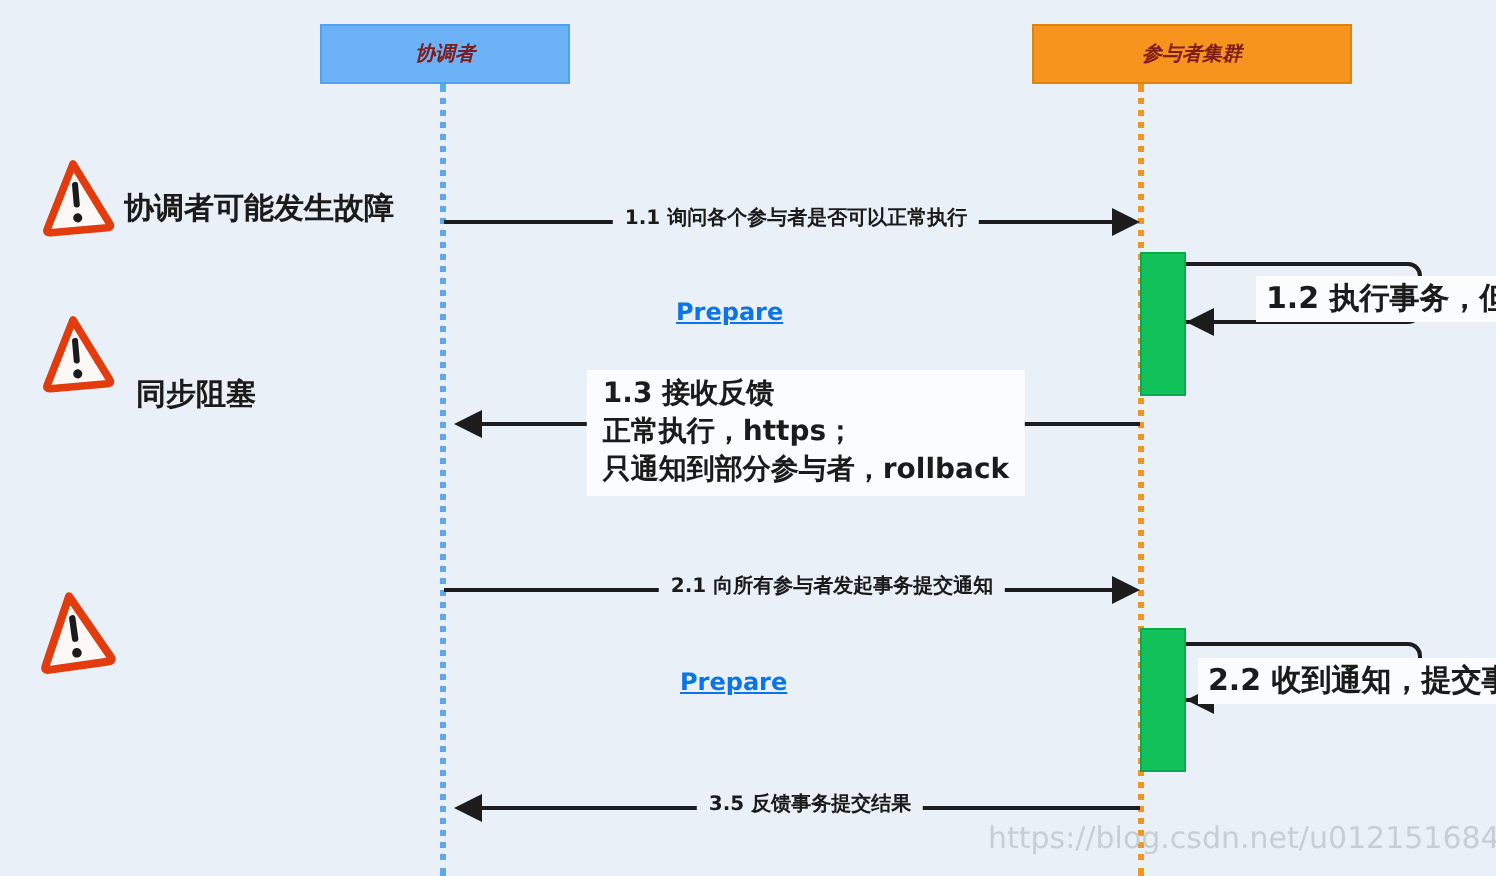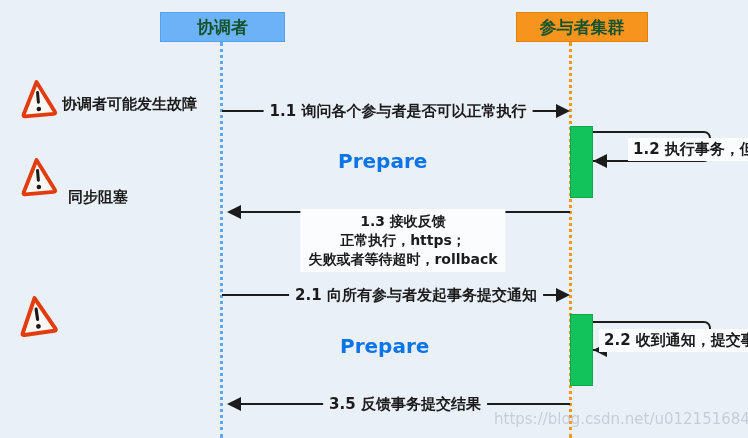--- a/index.html
+++ b/index.html
@@ -4,54 +4,54 @@
 <style>
   html,body{margin:0;padding:0;background:var(--page-bg,#EAF0F7);}
   .canvas{
     position:relative;width:748px;height:438px;overflow:hidden;
     background:var(--page-bg,#EAF0F7);
     font-family:"DejaVu Sans",sans-serif;color:#1B1B1B;
   }
   .actor{
     position:absolute;top:12px;height:30px;box-sizing:border-box;
     display:flex;align-items:center;justify-content:center;
-    font-weight:bold;font-size:17px;color:#14532d;z-index:4;
+    font-weight:bold;font-size:10px;color:#7f1d1d;z-index:4;font-style:italic;
   }
   .actor.coord{left:160px;width:125px;background:var(--coordinator,#6CB2F7);border:1px solid #55A0EE;}
-  .actor.part{left:516px;width:132px;background:var(--participant,#F7941E);border:1px solid #DF830D;}
+  .actor.part{left:516px;width:160px;background:var(--participant,#F7941E);border:1px solid #DF830D;}
   .lifeline{position:absolute;top:42px;height:396px;width:0;z-index:1;}
   .lifeline.coord{left:220px;border-left:3px dotted var(--lifeline-coord,#5FA8F0);}
   .lifeline.part{left:569px;border-left:3px dotted var(--participant,#F7941E);}
   .hline{position:absolute;height:0;border-top:2px solid var(--line,#1C1C1C);z-index:2;}
   .arrow-r,.arrow-l{position:absolute;width:0;height:0;border:7px solid transparent;z-index:3;}
   .arrow-r{border-left:14px solid var(--line,#1C1C1C);border-right:none;}
   .arrow-l{border-right:14px solid var(--line,#1C1C1C);border-left:none;}
   .msg-label{
     position:absolute;transform:translateX(-50%);z-index:3;
-    font-weight:bold;font-size:15px;white-space:nowrap;
+    font-weight:bold;font-size:10px;white-space:nowrap;
     background:var(--page-bg,#EAF0F7);padding:1px 6px;text-align:center;
   }
   .activation{
     position:absolute;left:570px;width:21px;height:70px;z-index:3;
     background:var(--activation,#12C35B);border:1px solid var(--activation-border,#0CA94C);
   }
   .loop{
     position:absolute;left:593px;width:118px;box-sizing:border-box;z-index:2;
     border:2px solid var(--line,#1C1C1C);border-left:none;border-radius:0 7px 7px 0;
   }
   .loop-text{
     position:absolute;z-index:3;font-weight:bold;font-size:15px;white-space:nowrap;
     background:var(--note-bg,#FBFCFD);padding:2px 5px;
   }
   .note{
-    position:absolute;transform:translateX(-50%);z-index:3;text-align:center;
+    position:absolute;transform:translateX(-50%);z-index:3;
     background:var(--note-bg,#FBFCFD);font-weight:bold;font-size:14px;
-    line-height:19px;padding:3px 8px;white-space:nowrap;margin-top:24px;
+    line-height:19px;padding:3px 8px;white-space:nowrap;
   }
-  .phase{position:absolute;z-index:3;color:var(--phase,#0A74E8);font-weight:bold;font-size:20px;}
+  .phase{position:absolute;z-index:3;color:var(--phase,#0A74E8);font-weight:bold;font-size:12px;text-decoration:underline;}
   .warn-icon{position:absolute;z-index:3;transform:rotate(-5deg);}
   .warn-label{position:absolute;z-index:3;font-weight:bold;font-size:15px;line-height:19px;}
   .warn-label.center{text-align:center;}
   .watermark{position:absolute;z-index:5;font-size:15px;color:var(--watermark,#C8CDD8);}
 </style>
 </head>
 <body>
 
 <div class="canvas">
 
@@ -94,21 +94,21 @@
   <div class="activation" style="top:126px"></div>
   <div class="loop" style="top:131px;height:31px"></div>
   <div class="arrow-l" style="left:593px;top:154px"></div>
   <div class="loop-text" style="left:628px;top:138px">1.2 执行事务，但</div>
 
   <div class="hline" style="left:239px;top:211px;width:331px"></div>
   <div class="arrow-l" style="left:227px;top:205px"></div>
   <div class="note" style="left:403px;top:185px">
     <div>1.3 接收反馈</div>
     <div>正常执行，https；</div>
-    <div>失败或者等待超时，rollback</div>
+    <div>只通知到部分参与者，rollback</div>
   </div>
 
   <div class="hline" style="left:222px;top:294px;width:335px"></div>
   <div class="arrow-r" style="left:556px;top:288px"></div>
   <div class="msg-label" style="left:416px;top:285px">2.1 向所有参与者发起事务提交通知</div>
 
   <div class="phase" style="left:340px;top:334px">Prepare</div>
 
   <div class="activation" style="top:314px"></div>
   <div class="loop" style="top:321px;height:30px"></div>

